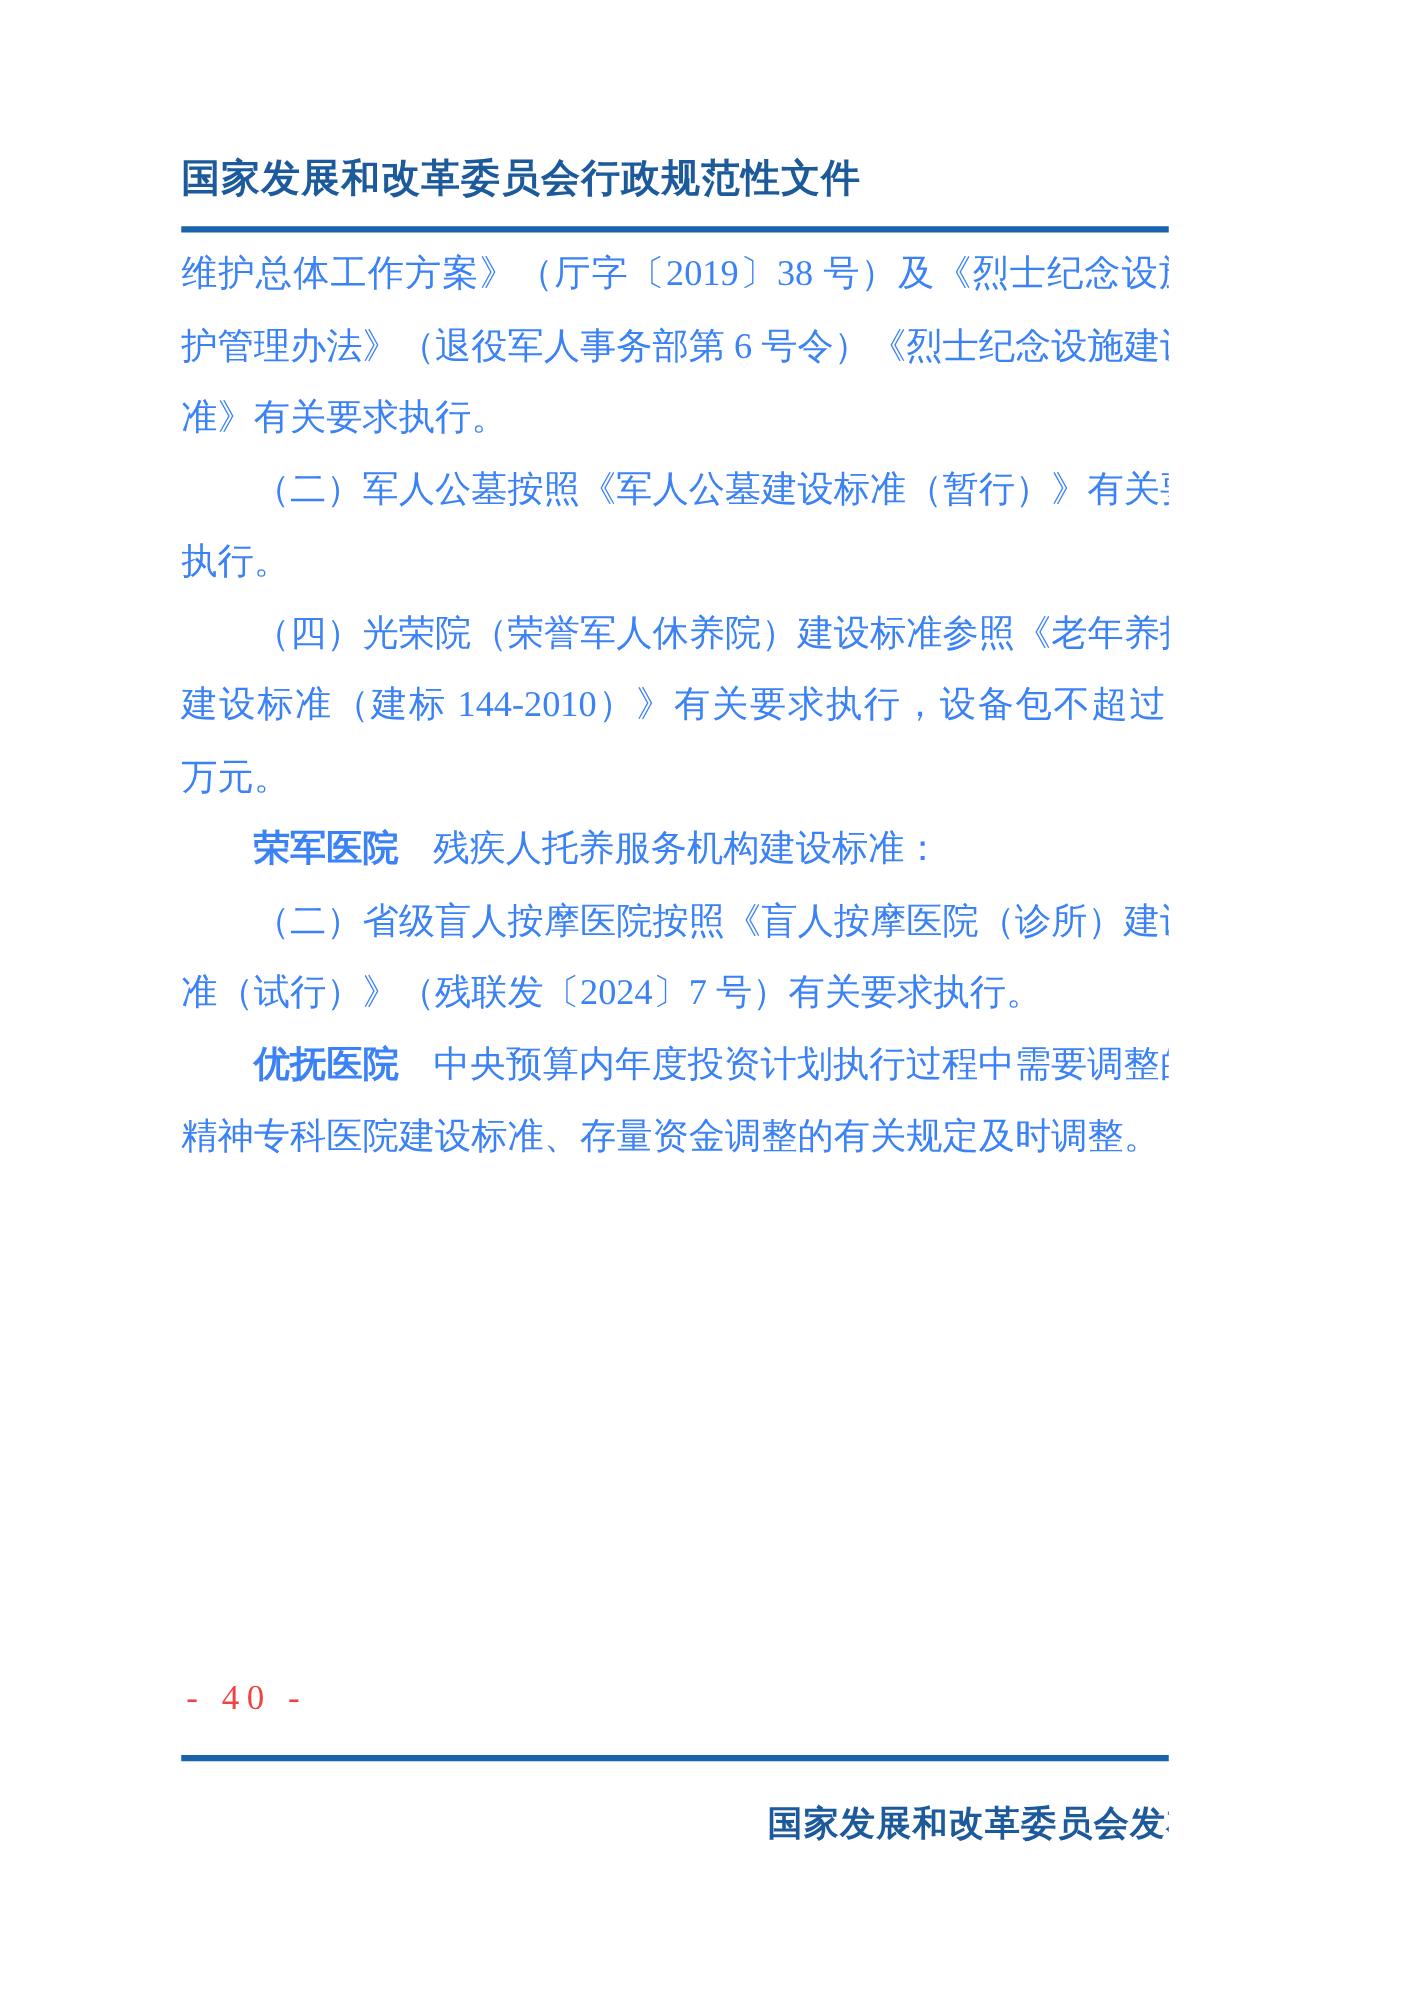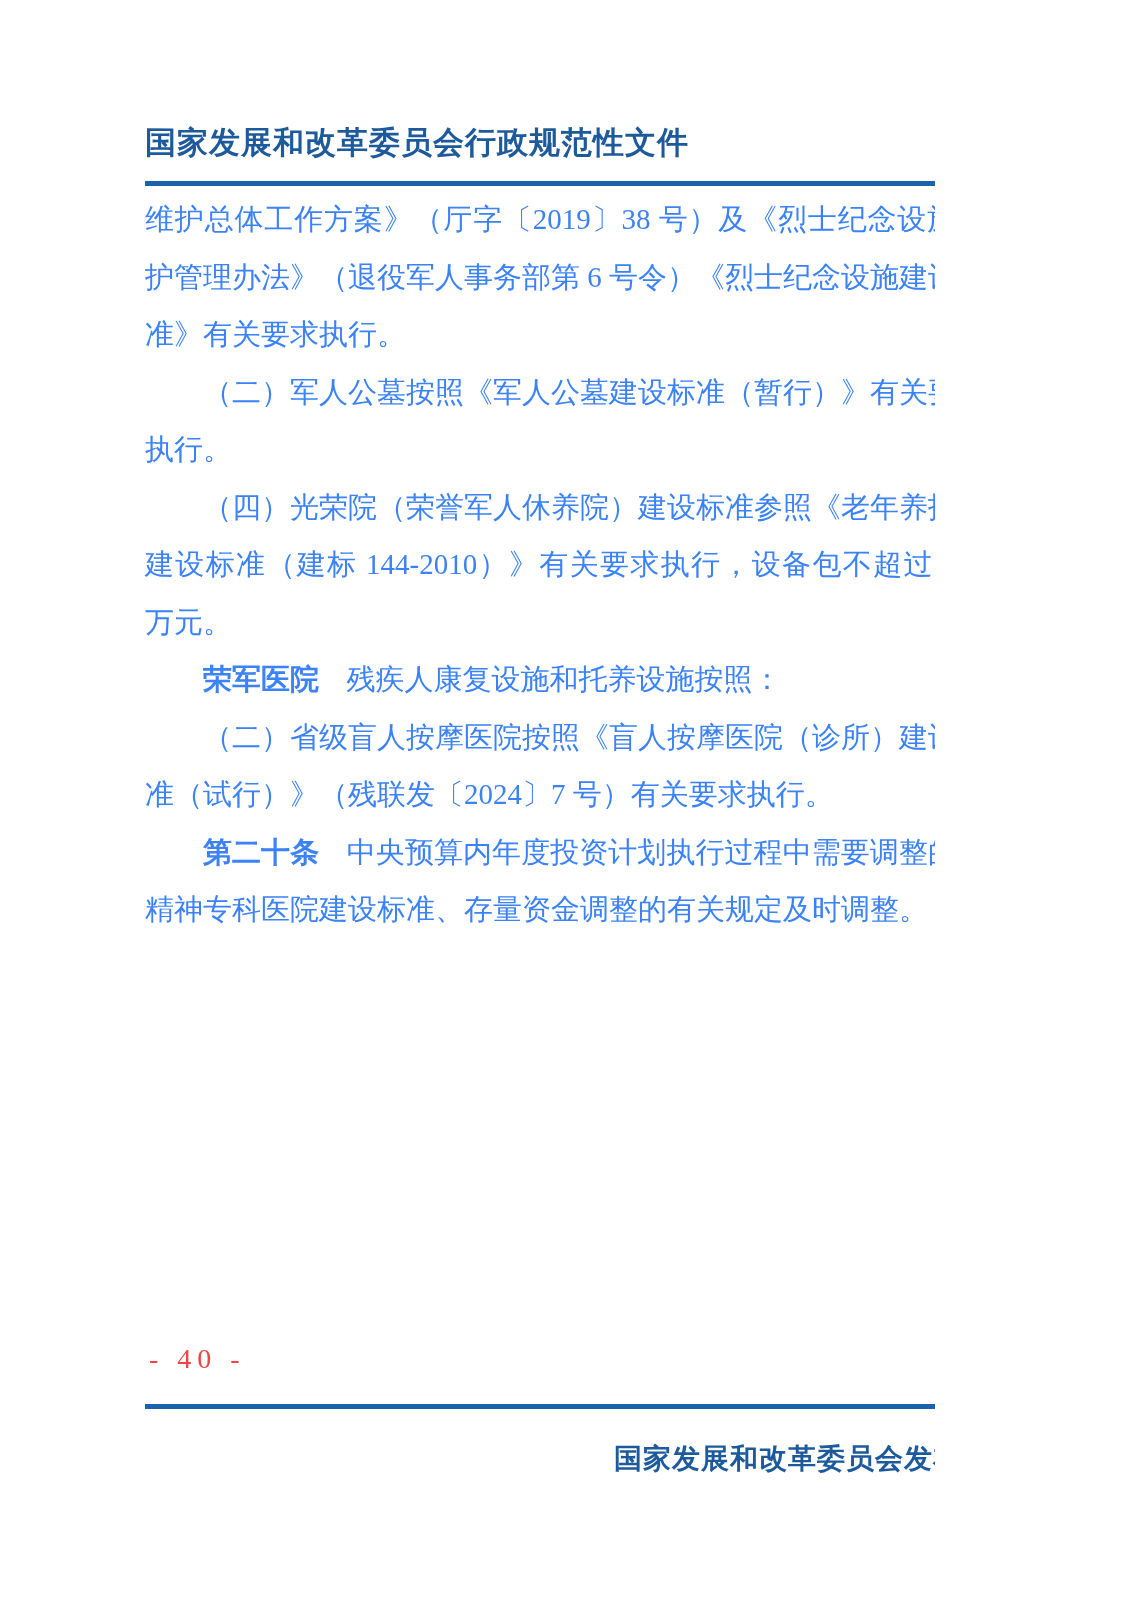--- a/index.html
+++ b/index.html
@@ -82,23 +82,23 @@
   <div class="content">
 
     <div class="header-title">国家发展和改革委员会行政规范性文件</div>
 
     <div class="header-rule"></div>
 
     <div class="body-text">
       <p class="noindent"><span class="lead"></span><span>维护总体工作方案》（厅字〔2019〕38 号）及《烈士纪念设施保护管理办法》（退役军人事务部第 6 号令）《烈士纪念设施建设标准》有关要求执行。</span></p>
       <p><span class="lead"></span><span>（二）军人公墓按照《军人公墓建设标准（暂行）》有关要求执行。</span></p>
       <p><span class="lead"></span><span>（四）光荣院（荣誉军人休养院）建设标准参照《老年养护院建设标准（建标 144-2010）》有关要求执行，设备包不超过 100 万元。</span></p>
-      <p><span class="lead">荣军医院</span><span>残疾人康复设施和托养设施按照：</span></p>
+      <p><span class="lead">荣军医院</span><span>残疾人托养服务机构建设标准：</span></p>
       <p><span class="lead"></span><span>（二）省级盲人按摩医院按照《盲人按摩医院（诊所）建设标准（试行）》（残联发〔2024〕7 号）有关要求执行。</span></p>
-      <p><span class="lead">第二十条</span><span>中央预算内年度投资计划执行过程中需要调整的，精神专科医院建设标准、存量资金调整的有关规定及时调整。</span></p>
+      <p><span class="lead">优抚医院</span><span>中央预算内年度投资计划执行过程中需要调整的，精神专科医院建设标准、存量资金调整的有关规定及时调整。</span></p>
     </div>
 
     <div class="page-number">- 40 -</div>
 
     <div class="footer-rule"></div>
 
     <div class="footer-publisher">国家发展和改革委员会发布</div>
 
   </div>
 </div>

